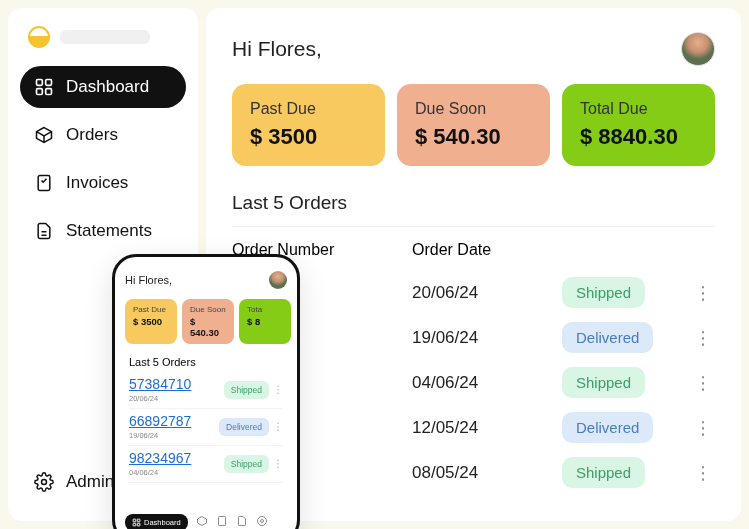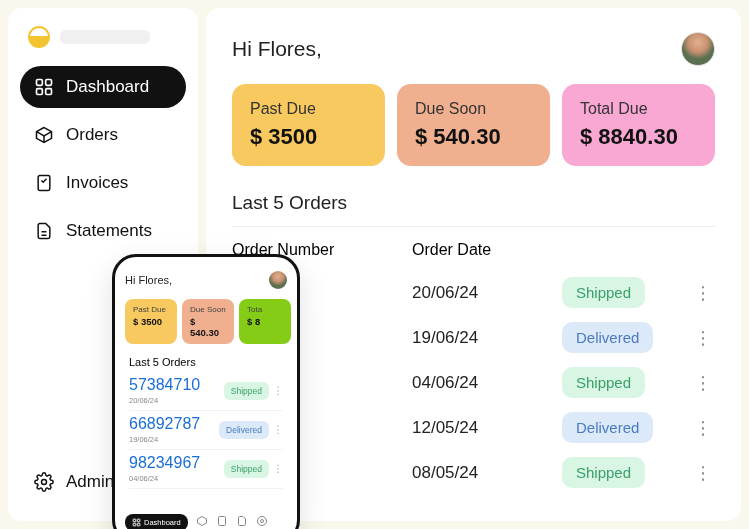--- a/index.html
+++ b/index.html
@@ -17,21 +17,21 @@
 .main{flex:1;background:#fff;border-radius:14px;padding:24px 26px;display:flex;flex-direction:column;overflow:hidden}
 .header{display:flex;align-items:center;justify-content:space-between;margin-bottom:18px}
 .greeting{font-size:21px;font-weight:500;color:#222}
 .avatar{width:34px;height:34px;border-radius:50%;background:radial-gradient(circle at 50% 30%,#e0b090 0%,#c89070 35%,#5a7050 60%);border:1px solid #ddd}
 .cards{display:flex;gap:12px;margin-bottom:26px}
 .card{flex:1;border-radius:14px;padding:16px 18px}
 .card-label{font-size:16px;color:#333;margin-bottom:6px}
 .card-val{font-size:22px;font-weight:700;color:#111}
 .card.yellow{background:#f7c95f}
 .card.orange{background:#f0b090}
-.card.green{background:#f9a8d4}
+.card.green{background:#84cc16}
 .section-title{font-size:19px;font-weight:500;color:#222;padding-bottom:12px;border-bottom:1px solid #eee;margin-bottom:14px}
 .table{display:flex;flex-direction:column;gap:14px}
 .thead,.trow{display:flex;align-items:center}
 .thead{color:#000000;font-size:16px;margin-bottom:4px}
 .col-num{flex:0 0 180px}
 .col-date{flex:0 0 150px}
 .col-status{flex:0 0 120px}
 .col-act{flex:0 0 30px;text-align:right}
 .trow .col-num{color:#1a6fd6;text-decoration:underline;font-size:17px}
 .trow .col-date{font-size:17px;color:#222}
@@ -48,21 +48,21 @@
 .p-card{border-radius:8px;padding:6px 8px;min-width:52px}
 .p-card-label{font-size:8px;color:#444;margin-bottom:2px}
 .p-card-val{font-size:9.5px;font-weight:700;color:#111}
 .p-card.yellow{background:#f7c95f}
 .p-card.orange{background:#f0b090}
 .p-card.green{background:#84cc16}
 .p-section{font-size:11px;font-weight:500;margin-bottom:8px;padding-left:4px}
 .p-rows{display:flex;flex-direction:column;gap:4px;padding:0 4px;flex:1}
 .p-row{display:flex;align-items:center;border-bottom:1px solid #f3f3f3;padding-bottom:5px}
 .p-left{flex:1}
-.p-num{color:#1a6fd6;font-size:16px}
+.p-num{color:#1a6fd6;text-decoration:underline;font-size:14px}
 .p-date{font-size:7.5px;color:#888;margin-top:2px}
 .p-badge{font-size:8.5px;padding:4px 7px;border-radius:6px}
 .p-badge.shipped{background:#d9f5e4;color:#3aa06a}
 .p-badge.delivered{background:#dce9f9;color:#4a7bbf}
 .p-dots{color:#aaa;font-size:10px;margin-left:4px}
 .p-nav{display:flex;align-items:center;gap:8px;margin-top:auto}
 .p-nav-dash{background:#111;color:#fff;border-radius:8px;padding:4px 7px;font-size:7.5px;display:flex;align-items:center;gap:3px}
 .p-nav-icon{color:#888}
 .p-nav-icon svg{width:12px;height:12px}
 </style>

